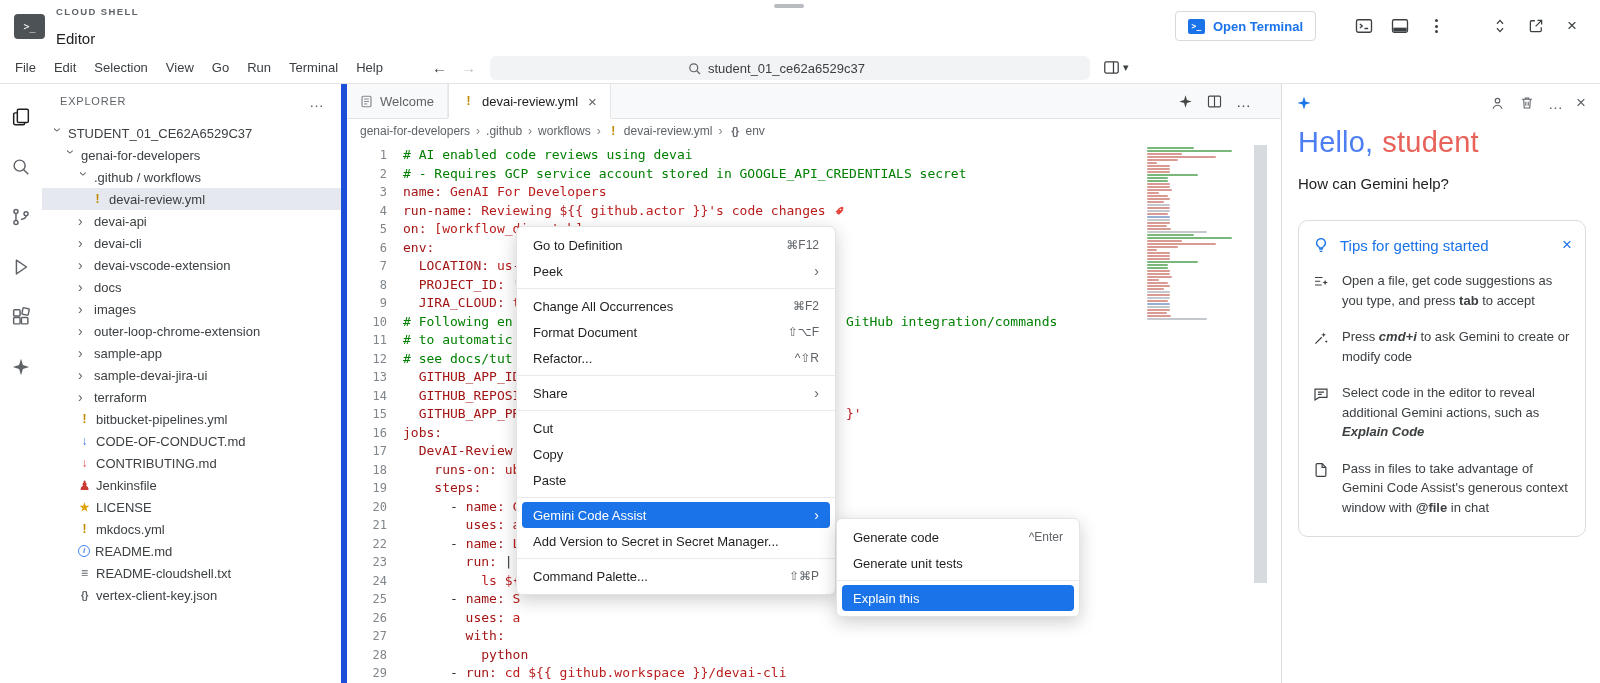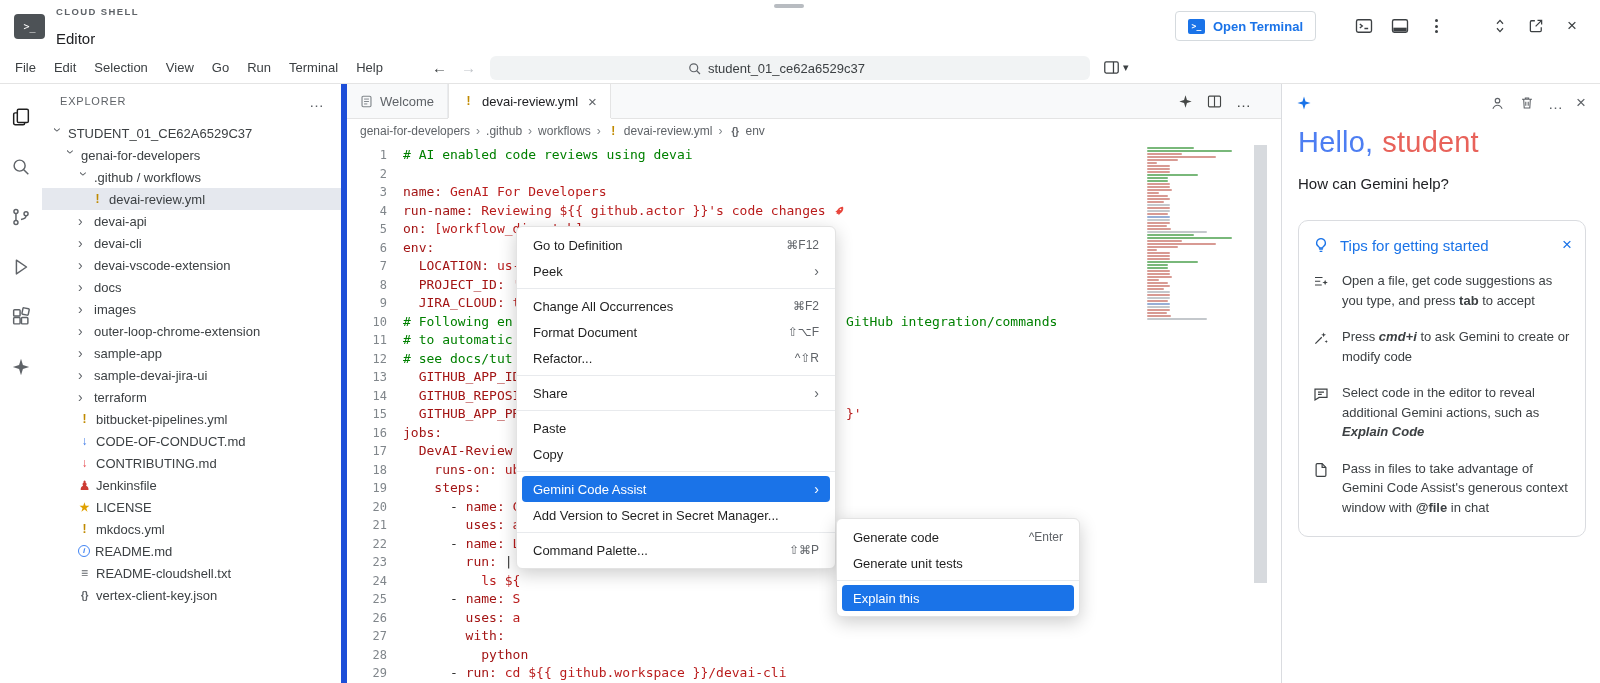--- a/index.html
+++ b/index.html
@@ -375,21 +375,21 @@
         </span>
         <span class="bc-sep">›</span>
         <span class="bc-item">
           <span class="ficon ic-json">{}</span>
           <span>env</span>
         </span>
       </div>
     <div class="codearea">
       <div>
           <div class="code-line"><span class="lnum">1</span><span class="ltext"><span class="sg-c"># AI enabled code reviews using devai</span></span></div>
-          <div class="code-line"><span class="lnum">2</span></div>
+          <div class="code-line"><span class="lnum">2</span><span class="ltext"><span class="sg-c"># - Requires GCP service account stored in GOOGLE_API_CREDENTIALS secret</span></span></div>
           <div class="code-line"><span class="lnum">3</span><span class="ltext"><span class="sg-k">name:</span><span class="sg-v"> GenAI For Developers</span></span></div>
           <div class="code-line"><span class="lnum">4</span><span class="ltext"><span class="sg-k">run-name:</span><span class="sg-v"> Reviewing ${{ github.actor }}'s code changes </span><span class="rocket"><svg width="12" height="12" viewBox="0 0 16 16">
                   <path d="M13.5 2.5c-3.2-.2-6.2 1.8-7.8 4.4L3 9.2l2.2.5L4.8 12l2.3-.5.5 2.2 2.3-2.7c2.6-1.6 4.6-4.6 3.6-8.5z" fill="#e8453c"></path>
                   <circle cx="10" cy="6" r="1.1" fill="#fff"></circle>
                 </svg></span></span></div>
           <div class="code-line"><span class="lnum">5</span><span class="ltext"><span class="sg-k">on:</span><span class="sg-v"> [workflow_dispatch]</span></span></div>
           <div class="code-line"><span class="lnum">6</span><span class="ltext"><span class="sg-k">env:</span></span></div>
           <div class="code-line"><span class="lnum">7</span><span class="ltext"><span class="sg-k">  LOCATION:</span><span class="sg-v"> us-</span></span></div>
           <div class="code-line"><span class="lnum">8</span><span class="ltext"><span class="sg-k">  PROJECT_ID:</span><span class="sg-v"> '</span></span></div>
           <div class="code-line"><span class="lnum">9</span><span class="ltext"><span class="sg-k">  JIRA_CLOUD:</span><span class="sg-v"> t</span></span></div>
@@ -499,24 +499,27 @@
             <span class="ctx-label">Refactor...</span>
             <span class="ctx-key">^⇧R</span>
           </div>
           <div class="ctx-sep"></div>
           <div class="ctx-item">
             <span class="ctx-label">Share</span>
             <span class="ctx-sub">›</span>
           </div>
           <div class="ctx-sep"></div>
           <div class="ctx-item">
+            <span class="ctx-label">Cut</span>
+          </div>
+          <div class="ctx-item">
+            <span class="ctx-label">Copy</span>
+          </div>
+          <div class="ctx-item">
             <span class="ctx-label">Paste</span>
-          </div>
-          <div class="ctx-item">
-            <span class="ctx-label">Copy</span>
           </div>
           <div class="ctx-sep"></div>
           <div class="ctx-item hl" style="background: rgb(26, 115, 232);">
             <span class="ctx-label">Gemini Code Assist</span>
             <span class="ctx-sub">›</span>
           </div>
           <div class="ctx-item">
             <span class="ctx-label">Add Version to Secret in Secret Manager...</span>
           </div>
           <div class="ctx-sep"></div>

